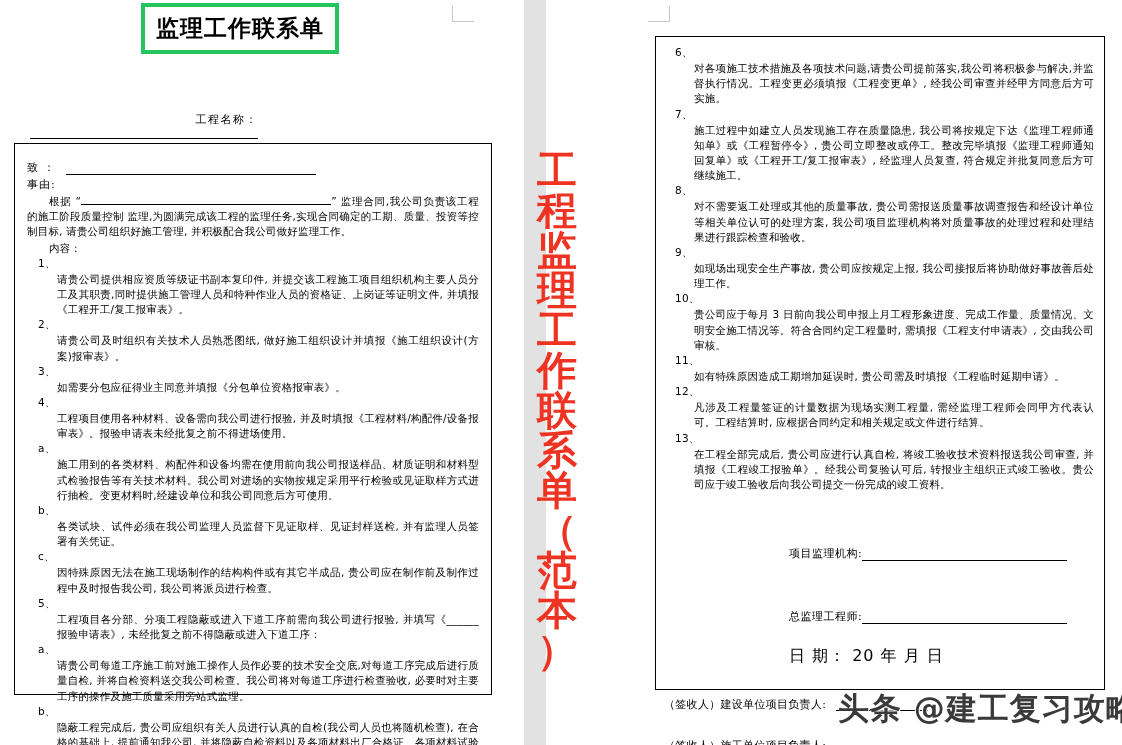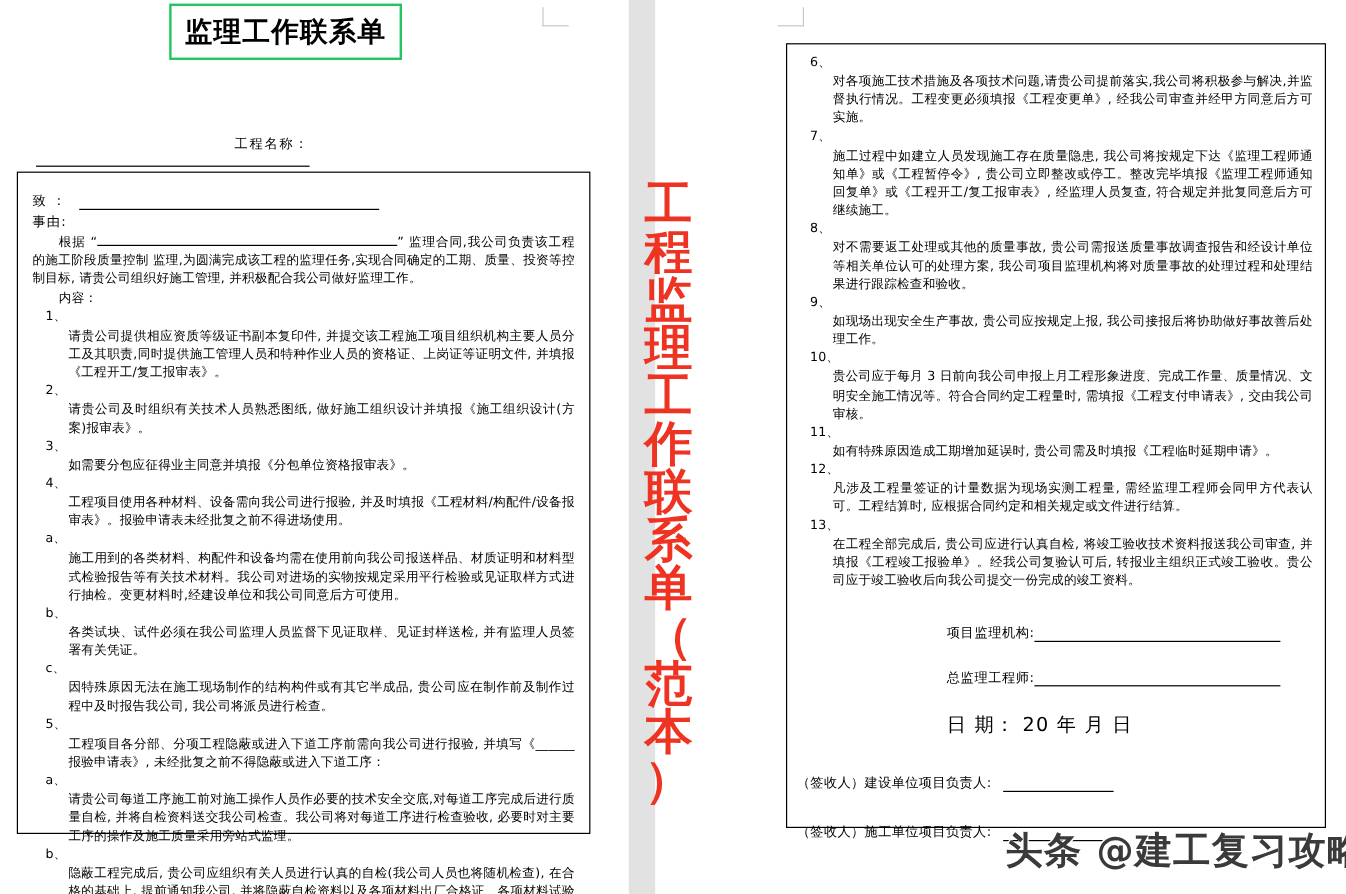--- a/index.html
+++ b/index.html
@@ -20,21 +20,21 @@
   
   .cropmark{position:absolute;width:22px;height:16px;}
   .cropmark i{position:absolute;background:#c8c8c8;}
   .cropmark .v{width:1px;height:16px;}
   .cropmark .h{height:1px;width:22px;}
 
   
   .left-page{position:absolute;left:0;top:0;width:524px;height:745px;}
   .title-box{
     position:absolute;left:141px;top:3px;width:190px;height:43px;
-    border:2px solid #22c55e;background:#fff;
+    border:4px solid #22c55e;background:#fff;
     display:flex;align-items:center;justify-content:center;
   }
   .title-box .title-txt{
     font-family:"DejaVu Sans","Liberation Sans",sans-serif;
     font-size:23px;font-weight:bold;color:#000;letter-spacing:1px;
   }
   .proj-name{
     position:absolute;left:16px;top:112px;
     font-size:11px;color:#000;display:flex;align-items:flex-end;flex-direction:column;
   }
@@ -72,24 +72,24 @@
   .spine span{display:block;}
 
   
   .right-page{position:absolute;left:546px;top:0;width:576px;height:745px;}
   .right-frame{
     position:absolute;left:109px;top:36px;width:450px;height:654px;
     border:1.3px solid #000;box-sizing:border-box;padding:8px 10px 0 8px;
   }
   .sign-block{margin-top:28px;font-size:11px;}
   .sign-row{display:flex;align-items:flex-end;margin-bottom:22px;padding-left:125px;}
-  .sign-row .lbl{letter-spacing:.5px;white-space:nowrap;}
+  .sign-row .lbl{letter-spacing:.5px;white-space:nowrap;margin-top:26px;}
   .date-row{padding-left:125px;font-size:16px;letter-spacing:1px;}
   .recv{margin-top:30px;font-size:11px;}
-  .recv-row{display:flex;align-items:flex-end;margin-bottom:26px;}
+  .recv-row{display:flex;align-items:center;margin-bottom:26px;}
   .recv-row .lbl{white-space:nowrap;letter-spacing:.3px;}
 
   .watermark{
     position:absolute;left:838px;top:688px;
     font-size:31px;font-weight:bold;color:#3a3a3a;
     text-shadow:1px 1px 0 #fff,-1px -1px 0 #fff;
     letter-spacing:1px;white-space:nowrap;
   }
 </style>
 </head>

